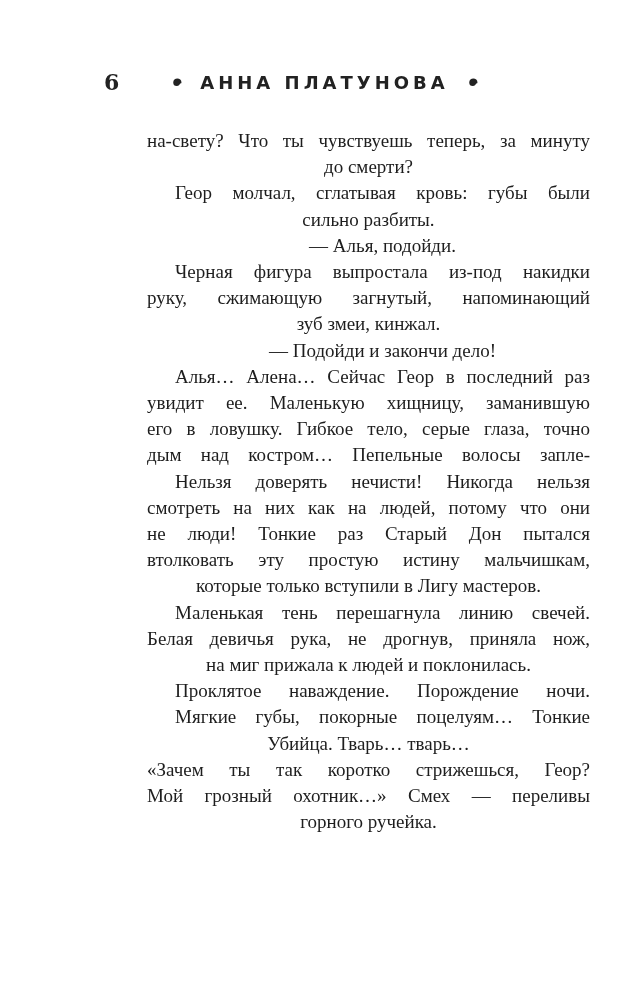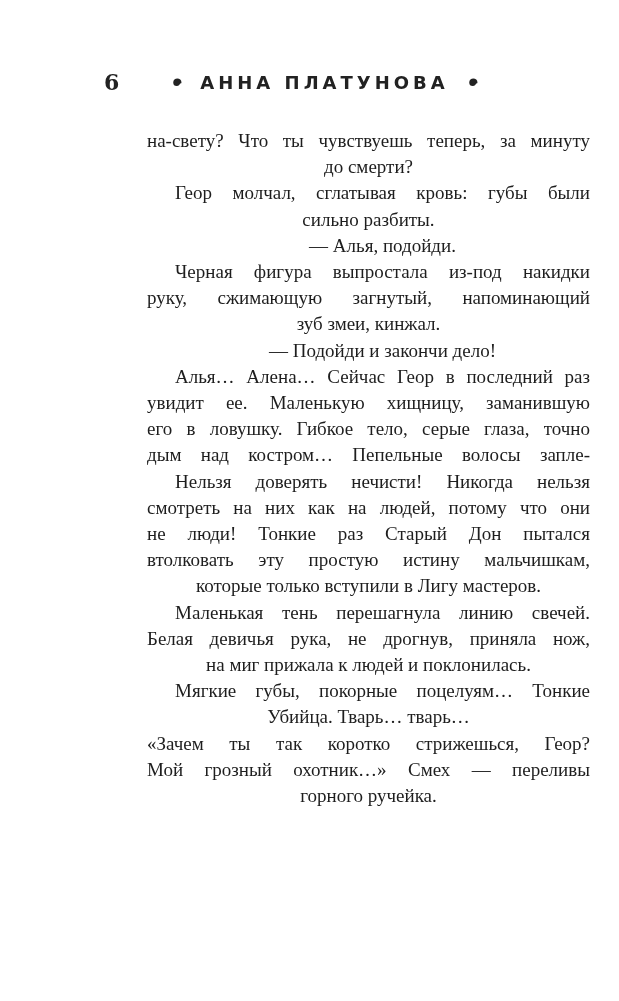--- a/index.html
+++ b/index.html
@@ -113,20 +113,21 @@
       <div class="line j">его в ловушку. Гибкое тело, серые глаза, точно</div>
       <div class="line j">дым над костром… Пепельные волосы запле-</div>
       <div class="line j indent">Нельзя доверять нечисти! Никогда нельзя</div>
       <div class="line j">смотреть на них как на людей, потому что они</div>
       <div class="line j">не люди! Тонкие раз Старый Дон пытался</div>
       <div class="line j">втолковать эту простую истину мальчишкам,</div>
       <div class="line">которые только вступили в Лигу мастеров.</div>
       <div class="line j indent">Маленькая тень перешагнула линию свечей.</div>
       <div class="line j">Белая девичья рука, не дрогнув, приняла нож,</div>
       <div class="line">на миг прижала к людей и поклонилась.</div>
+      <div class="line j indent">Проклятое наваждение. Порождение ночи.</div>
       <div class="line j indent">Мягкие губы, покорные поцелуям… Тонкие</div>
       <div class="line">Убийца. Тварь… тварь…</div>
       <div class="line j">«Зачем ты так коротко стрижешься, Геор?</div>
       <div class="line j">Мой грозный охотник…» Смех — переливы</div>
       <div class="line">горного ручейка.</div>
     </main>
 
 </div>
 
 </body></html>

